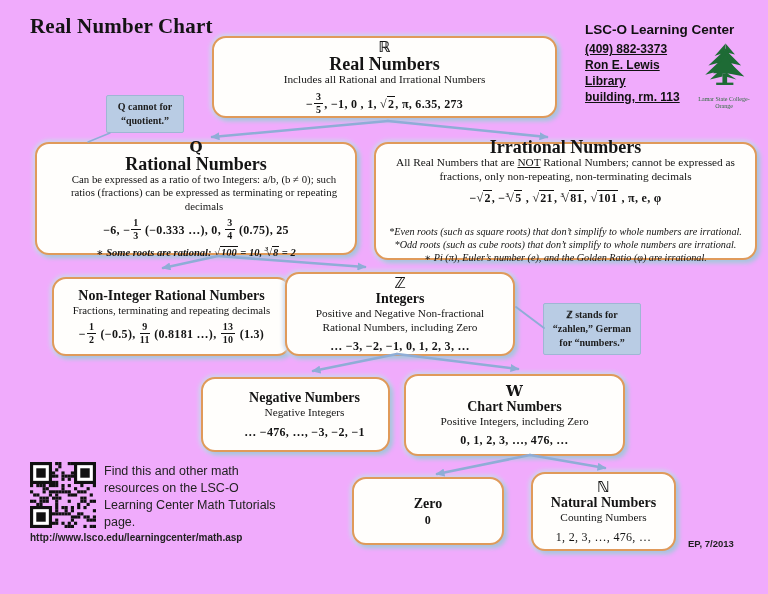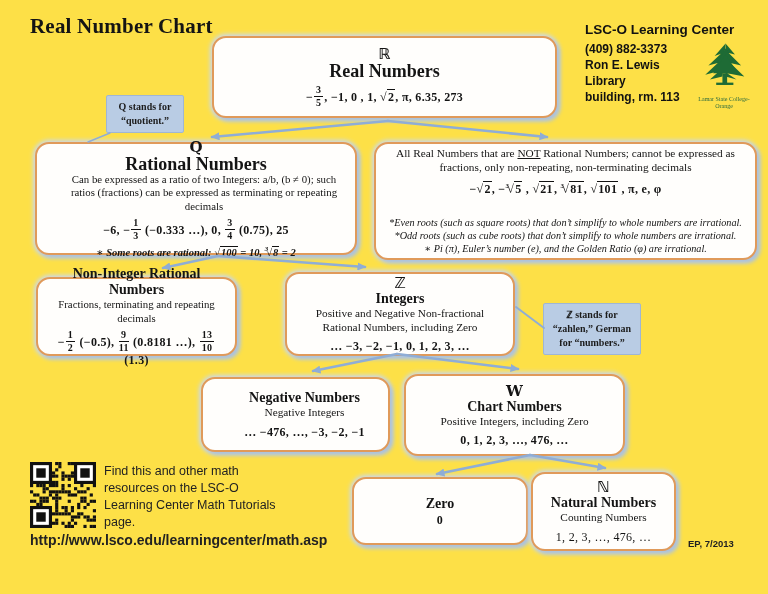--- a/index.html
+++ b/index.html
@@ -1,24 +1,24 @@
 <!DOCTYPE html>
 <html><head>
 <meta charset="utf-8">
 <style>
   html,body{margin:0;padding:0;background:#e9e9e9;}
-  .page{position:relative;width:768px;height:594px;background:#fde047;overflow:hidden;
+  .page{position:relative;width:768px;height:594px;background:#f0abfc;overflow:hidden;
         outline:1px solid #cfcfcf;font-family:"Liberation Serif","DejaVu Serif",serif;color:#141414;}
 
   .page-title{position:absolute;left:30px;top:14px;font-size:21px;font-weight:bold;letter-spacing:.2px;}
 
   
   .hdr{position:absolute;left:585px;top:22px;width:180px;font-family:"Liberation Sans","DejaVu Sans",sans-serif;font-weight:bold;color:#111;}
   .hdr-org{font-size:13.5px;margin-bottom:4px;}
-  .hdr-line{font-size:12px;line-height:16px;width:112px;}
+  .hdr-line{font-size:12px;line-height:16px;width:112px;text-decoration:underline;}
   .logo{position:absolute;left:108px;top:20px;width:62px;text-align:center;}
   .logo-cap{font-size:6px;line-height:7px;color:#2e6b3e;font-weight:normal;font-family:"Liberation Serif",serif;}
 
   
   .callout{position:absolute;background:#b9cce4;border:1px solid #9fb6d4;border-radius:2px;
            text-align:center;font-weight:bold;font-size:10px;line-height:14px;padding:4px 6px;color:#1c1c1c;}
 
   
   .nbox{position:absolute;background:#fffefc;border:2.6px solid #e09a5a;border-radius:14px;
         box-shadow:3px 3px 4px #a9c0de,0 0 4px 2px #cbd9ec;
@@ -40,21 +40,21 @@
   .fd{display:block;padding-top:1px;}
   .rbar{border-top:1.3px solid #111;padding:0 1px;}
   .ridx{font-size:7px;vertical-align:5px;margin-right:-2px;}
 
   .arrows{position:absolute;left:0;top:0;z-index:3;pointer-events:none;}
 
   
   .qr{position:absolute;left:30px;top:462px;width:66px;height:66px;z-index:2;}
   .qr-text{position:absolute;left:104px;top:463px;width:180px;font-family:"Liberation Sans",sans-serif;
            font-size:12.5px;line-height:17px;color:#222;}
-  .url{position:absolute;left:30px;top:532px;font-family:"Liberation Sans",sans-serif;font-weight:bold;font-size:14px;color:#222;text-align:center;}
+  .url{position:absolute;left:30px;top:532px;font-family:"Liberation Sans",sans-serif;font-weight:bold;font-size:10px;color:#222;text-align:center;}
   .version{position:absolute;left:688px;top:538px;font-family:"Liberation Sans",sans-serif;font-weight:bold;font-size:9.5px;color:#222;}
 </style>
 </head>
 <body>
 
 <div class="page">
 
   <div class="page-title">Real Number Chart</div>
 
   <div class="hdr">
@@ -72,54 +72,56 @@
           <rect x="30" y="40" width="6" height="14"></rect>
           <rect x="22" y="52" width="22" height="3"></rect>
         </g>
       </svg>
       <div class="logo-cap">Lamar State College-</div>
       <div class="logo-cap">Orange</div>
     </div>
   </div>
 
   <div class="callout" style="left:106px;top:95px;width:64px;">
-    <div>Q stands for</div>
+    <div>Q cannot for</div>
     <div>“quotient.”</div>
   </div>
   <div class="callout" style="left:543px;top:303px;width:84px;">
     <div>ℤ stands for</div>
     <div>“zahlen,” German</div>
     <div>for “numbers.”</div>
   </div>
 
   <div class="nbox" style="left:212px;top:36px;width:345px;height:82px;">
     <div class="sym">ℝ</div>
     <div class="btitle">Real Numbers</div>
+    <div class="bdesc">Includes all Rational and Irrational Numbers</div>
     <div class="bex">−<span class="frac"><span class="fn">3</span><span class="fd">5</span></span>, −1, 0 , 1, √<span class="rbar">2</span>, π, 6.35, 273</div>
   </div>
 
   <div class="nbox" style="left:35px;top:142px;width:322px;height:113px;">
     <div class="sym">Q</div>
     <div class="btitle">Rational Numbers</div>
     <div class="bdesc" style="font-size:10.8px;margin-left:16px;">Can be expressed as a ratio of two Integers: a/b, (b ≠ 0); such ratios (fractions) can be expressed as terminating or repeating decimals</div>
     <div class="bex">−6, −<span class="frac"><span class="fn">1</span><span class="fd">3</span></span> (−0.333 …), 0, <span class="frac"><span class="fn">3</span><span class="fd">4</span></span> (0.75), 25</div>
     <div class="bnote">∗ Some roots are rational: √<span class="rbar">100</span> = 10, <sup class="ridx">3</sup>√<span class="rbar">8</span> = 2</div>
   </div>
 
   <div class="nbox" style="left:374px;top:142px;width:383px;height:118px;">
+    <div class="btitle">Irrational Numbers</div>
     <div class="bdesc"><span>All Real Numbers that are </span><span class="u">NOT</span><span> Rational Numbers; cannot be expressed as fractions, only non-repeating, non-terminating decimals</span></div>
     <div class="bex">−√<span class="rbar">2</span>,  −<sup class="ridx">3</sup>√<span class="rbar">5</span> , √<span class="rbar">21</span>, <sup class="ridx">3</sup>√<span class="rbar">81</span>, √<span class="rbar">101</span> , π, e,  φ</div>
     <div class="irr-notes">
       <div class="irr-note">*Even roots (such as square roots) that don’t simplify to whole numbers are irrational.</div>
       <div class="irr-note">*Odd roots (such as cube roots) that don’t simplify to whole numbers are irrational.</div>
       <div class="irr-note">∗ Pi (π), Euler’s number (e), and the Golden Ratio (φ) are irrational.</div>
     </div>
   </div>
 
-  <div class="nbox" style="left:36px;top:277px;width:201px;height:79px;">
+  <div class="nbox" style="left:52px;top:277px;width:239px;height:79px;">
     <div class="btitle small">Non-Integer Rational Numbers</div>
     <div class="bdesc" style="font-size:10.8px;">Fractions, terminating and repeating decimals</div>
     <div class="bex">−<span class="frac"><span class="fn">1</span><span class="fd">2</span></span> (−0.5), <span class="frac"><span class="fn">9</span><span class="fd">11</span></span> (0.8181 …), <span class="frac"><span class="fn">13</span><span class="fd">10</span></span> (1.3)</div>
   </div>
 
   <div class="nbox" style="left:285px;top:272px;width:230px;height:84px;">
     <div class="sym">ℤ</div>
     <div class="btitle small">Integers</div>
     <div class="bdesc">Positive and Negative Non-fractional Rational Numbers, including Zero</div>
     <div class="bex">… −3, −2, −1, 0, 1, 2, 3, …</div>
@@ -131,21 +133,21 @@
     <div class="bex">… −476, …, −3, −2, −1</div>
   </div>
 
   <div class="nbox" style="left:404px;top:374px;width:221px;height:82px;">
     <div class="sym">W</div>
     <div class="btitle small">Chart Numbers</div>
     <div class="bdesc">Positive Integers, including Zero</div>
     <div class="bex">0, 1, 2, 3, …, 476, …</div>
   </div>
 
-  <div class="nbox" style="left:352px;top:477px;width:176px;height:68px;">
+  <div class="nbox" style="left:352px;top:477px;width:152px;height:68px;">
     <div class="btitle small">Zero</div>
     <div class="bex" style="margin-top:1px;">0</div>
   </div>
 
   <div class="nbox" style="left:531px;top:472px;width:145px;height:79px;">
     <div class="sym">ℕ</div>
     <div class="btitle small">Natural Numbers</div>
     <div class="bdesc">Counting Numbers</div>
     <div class="bex" style="font-weight:normal;">1, 2, 3, …, 476, …</div>
   </div>

